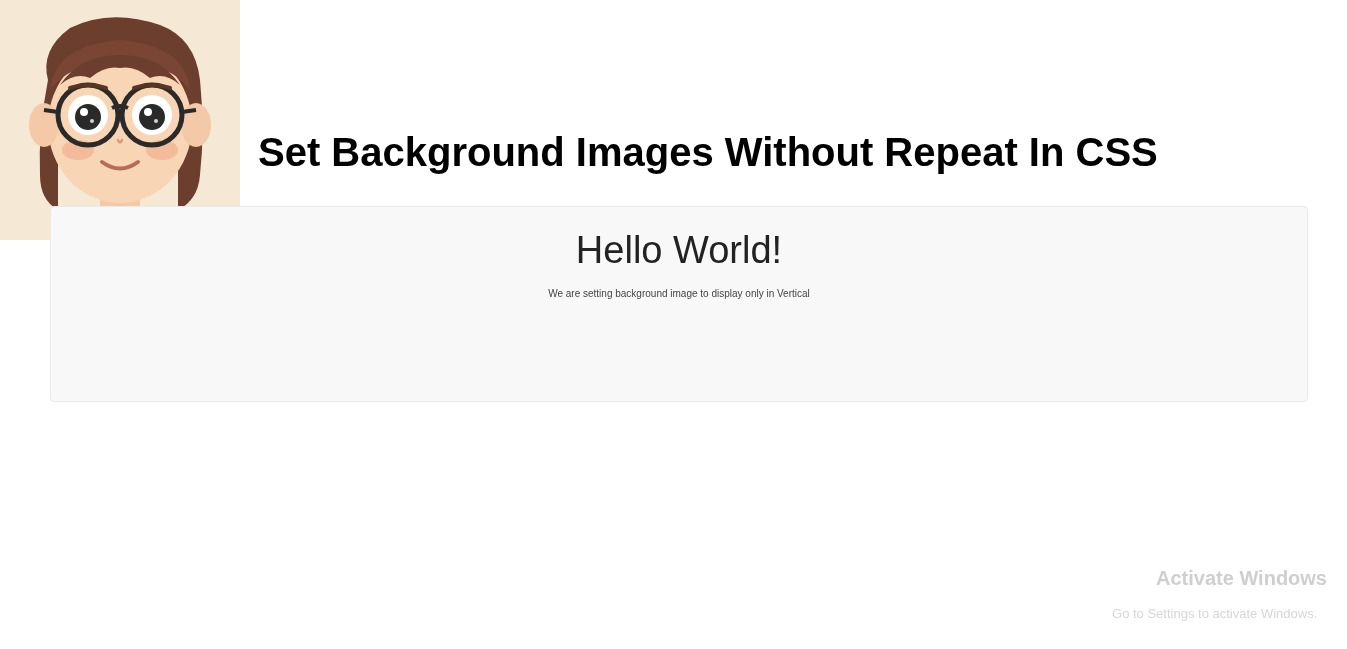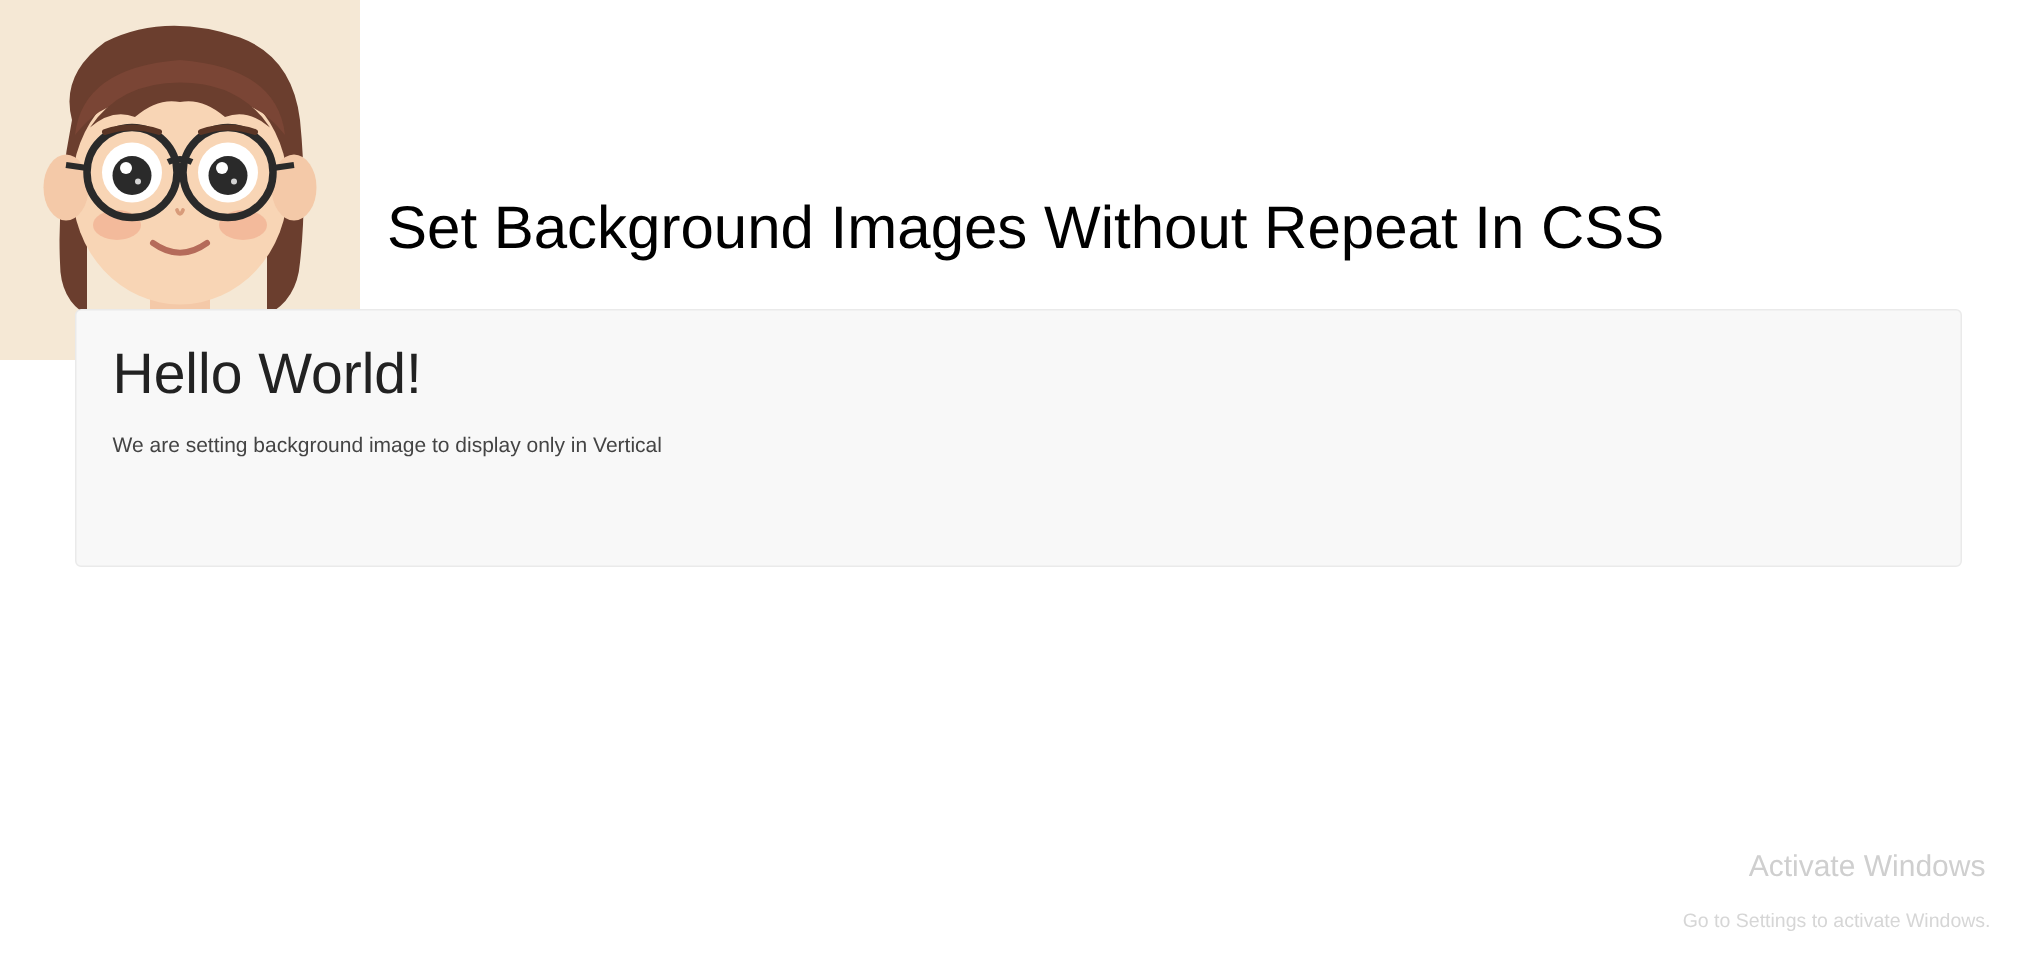--- a/index.html
+++ b/index.html
@@ -26,57 +26,58 @@
     }
     .bg-image svg {
       width: 100%;
       height: 100%;
     }
     .page-title {
       position: absolute;
       top: 130px;
       left: 258px;
       font-size: 40px;
-      font-weight: 400;
+      font-weight: 700;
       color: #000000;
       z-index: 2;
     }
     .content-card {
       position: absolute;
       top: 206px;
       left: 50px;
       width: 1258px;
-      height: 172px;
+      height: 196px;
       background: #f8f8f8;
       border: 1px solid #eaeaea;
       border-radius: 4px;
       padding: 22px 24px;
       z-index: 1;
+      text-align: center;
     }
     .content-card h2 {
       font-size: 38px;
       font-weight: 400;
       color: #222222;
       margin-bottom: 16px;
     }
     .content-card p {
-      font-size: 14px;
+      font-size: 10px;
       color: #444444;
     }
     .watermark {
       position: absolute;
       bottom: 28px;
       right: 20px;
       text-align: left;
       z-index: 3;
     }
     .watermark-title {
       font-size: 20px;
       color: #cfcfcf;
-      font-weight: 400;
+      font-weight: 700;
       margin-left: 44px;
     }
     .watermark-sub {
       font-size: 13px;
       color: #d6d6d6;
       margin-top: 16px;
     }
   </style>
 </head>
 <body>

